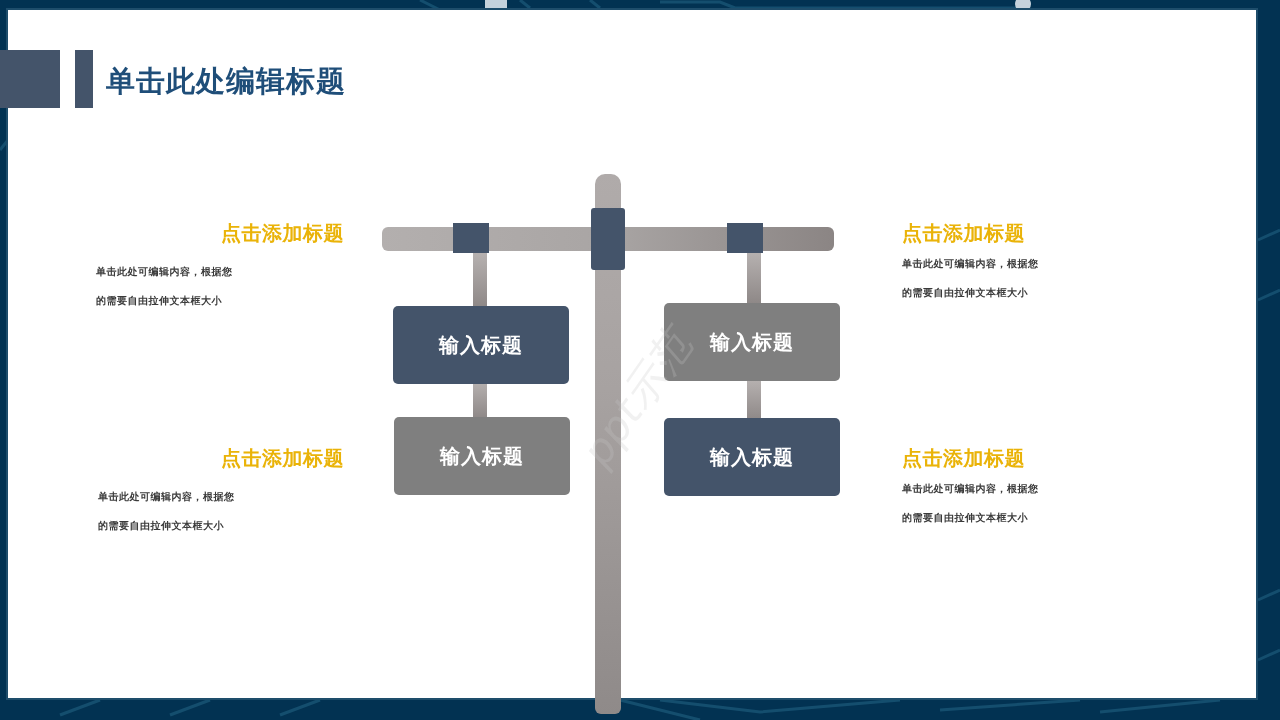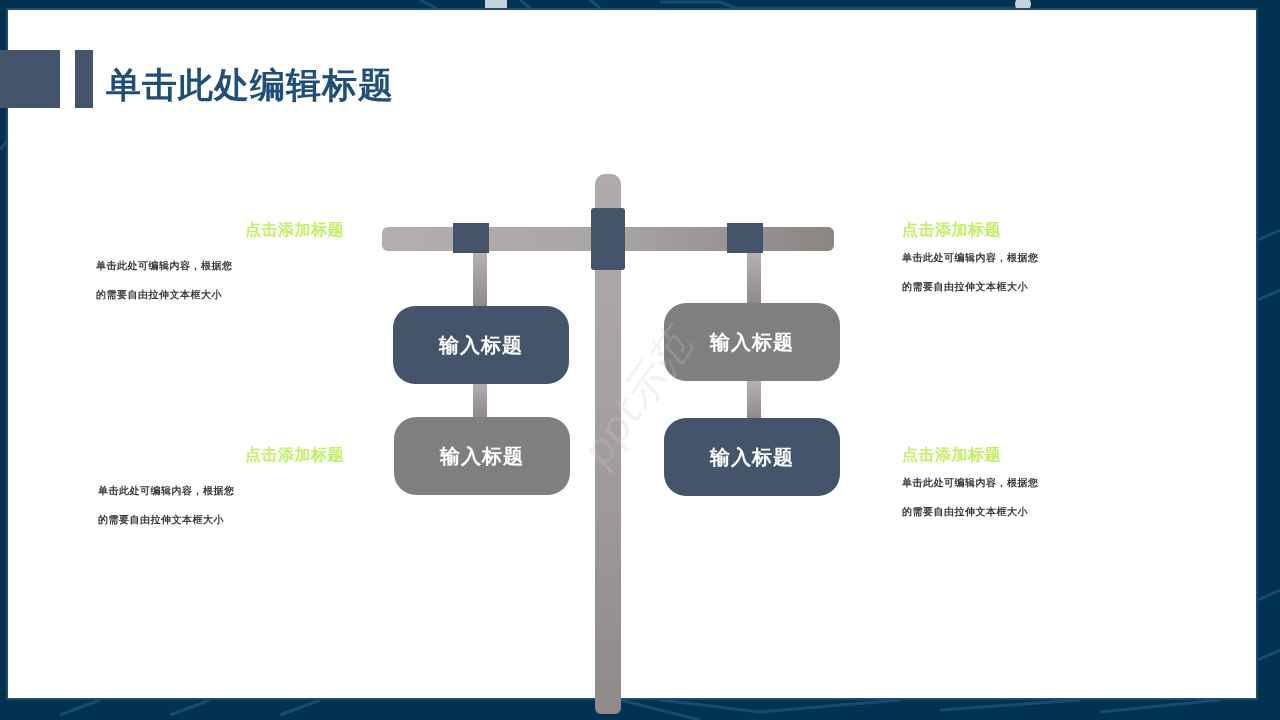--- a/index.html
+++ b/index.html
@@ -14,21 +14,21 @@
     background: #ffffff;
     box-shadow: 0 0 0 2px #1e4d6b;
   }
   .title-block-left {
     position: absolute; left: -8px; top: 40px; width: 60px; height: 58px; background: #44546a;
   }
   .title-block-bar {
     position: absolute; left: 67px; top: 40px; width: 18px; height: 58px; background: #44546a;
   }
   .page-title {
-    position: absolute; left: 98px; top: 52px; font-size: 35px; font-weight: bold;
+    position: absolute; left: 98px; top: 52px; font-size: 29px; font-weight: bold;
     color: #1f4e79; letter-spacing: 1px; white-space: nowrap;
   }
   .pole {
     position: absolute; left: 595px; top: 174px; width: 26px; height: 540px;
     background: linear-gradient(to bottom, #b0abaa, #a7a2a1 40%, #8f8a89);
     border-radius: 10px 10px 6px 6px;
     z-index: 3;
   }
   .crossbar {
     position: absolute; left: 382px; top: 227px; width: 452px; height: 24px;
@@ -41,30 +41,30 @@
   }
   .clamp.center { left: 591px; top: 208px; width: 34px; height: 62px; border-radius: 3px; }
   .clamp.left { left: 453px; top: 223px; width: 36px; height: 30px; }
   .clamp.right { left: 727px; top: 223px; width: 36px; height: 30px; }
   .rod {
     position: absolute; width: 14px;
     background: linear-gradient(to bottom, #b8b3b2, #8c8685);
     z-index: 1;
   }
   .sign {
-    position: absolute; width: 176px; height: 78px; border-radius: 22px;
+    position: absolute; width: 176px; height: 78px; border-radius: 5px;
     display: flex; align-items: center; justify-content: center;
     color: #ffffff; font-size: 20px; font-weight: bold; letter-spacing: 1px;
     z-index: 5;
   }
   .sign.dark { background: #44546a; }
   .sign.grey { background: #7f7f7f; }
   .text-block { position: absolute; width: 260px; }
   .block-title {
-    font-size: 16px; font-weight: bold; color: #bef264; margin-bottom: 10px; letter-spacing: 0.5px;
+    font-size: 20px; font-weight: bold; color: #eab308; margin-bottom: 10px; letter-spacing: 0.5px;
   }
   .block-body {
     font-size: 10px; font-weight: bold; color: #3a3a3a; line-height: 29px; letter-spacing: 0.5px;
   }
   .align-right .block-title { text-align: right; }
   .watermark {
     position: absolute; left: 560px; top: 370px; transform: rotate(-55deg);
     font-size: 42px; color: rgba(200,200,200,0.25); font-style: italic; z-index: 6;
     white-space: nowrap; pointer-events: none;
   }

